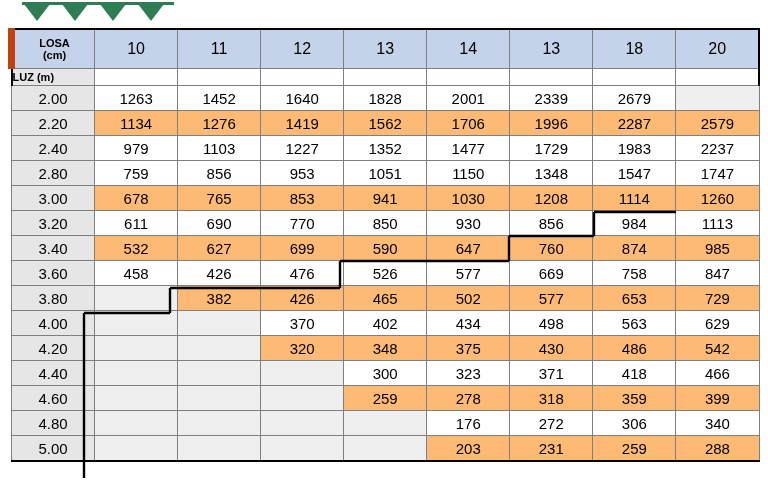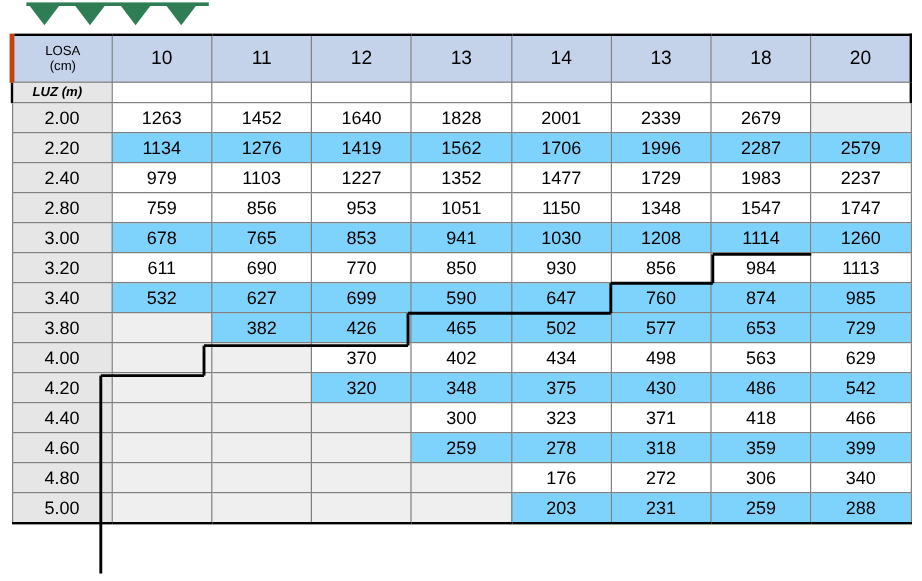--- a/index.html
+++ b/index.html
@@ -70,48 +70,47 @@
     background: #c5d3ea;
     font-size: 16px;
     height: 38px;
     border-top: 2px solid #000000;
     border-bottom: 1px solid #7f7f7f;
   }
   tr.head th.corner {
     background: #c5d3ea;
     font-size: 11px;
     line-height: 12px;
-    font-weight: normal;
-    border-left: 4px solid #c2410c;
+    font-weight: bold;
+    border-left: 7px solid #c2410c;
   }
   tr.head th.last { border-right: 2px solid #000000; }
 
   
   tr.sub td {
     background: #e6e6e6;
     font-size: 11px;
     font-weight: bold;
     text-align: left;
-    padding-left: 16px;
+    padding-left: 0;
     height: 16px;
-    font-style: italic;
   }
   tr.sub td.first { border-left: 2px solid #000000; }
   tr.sub td.blank { background: #ffffff; border-left: 1px solid #7f7f7f; }
   tr.sub td.lastc { border-right: 2px solid #000000; }
 
   
   td.luz {
     background: #e6e6e6;
     font-weight: normal;
     border-left: 2px solid #000000;
     font-size: 15px;
   }
   td.val { background: #ffffff; }
-  td.val.alt { background: #7dd3fc; }
+  td.val.alt { background: #fdba74; }
   td.val.empty { background: #efefef; }
   td.lastcol { border-right: 2px solid #000000; }
   tr.lastrow td { border-bottom: 2px solid #000000; }
 
   
   .steps {
     position: absolute;
     left: 0; top: 0;
     width: 768px; height: 484px;
     pointer-events: none;
@@ -230,20 +229,31 @@
           <td class="val alt">532</td>
           <td class="val alt">627</td>
           <td class="val alt">699</td>
           <td class="val alt">590</td>
           <td class="val alt">647</td>
           <td class="val alt">760</td>
           <td class="val alt">874</td>
           <td class="val alt lastcol">985</td>
         </tr>
         <tr>
+          <td class="luz">3.60</td>
+          <td class="val">458</td>
+          <td class="val">426</td>
+          <td class="val">476</td>
+          <td class="val">526</td>
+          <td class="val">577</td>
+          <td class="val">669</td>
+          <td class="val">758</td>
+          <td class="val lastcol">847</td>
+        </tr>
+        <tr>
           <td class="luz">3.80</td>
           <td class="val empty"></td>
           <td class="val alt">382</td>
           <td class="val alt">426</td>
           <td class="val alt">465</td>
           <td class="val alt">502</td>
           <td class="val alt">577</td>
           <td class="val alt">653</td>
           <td class="val alt lastcol">729</td>
         </tr>

